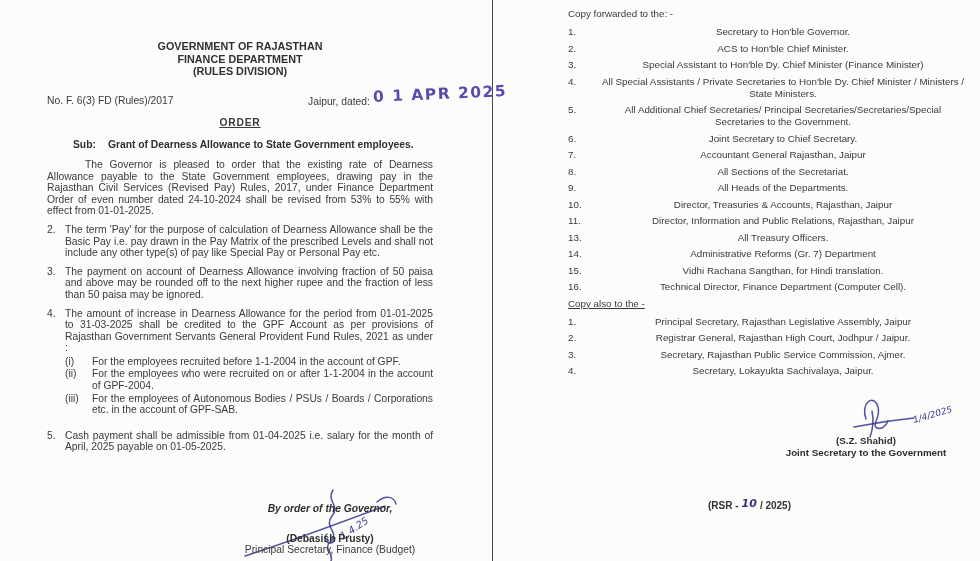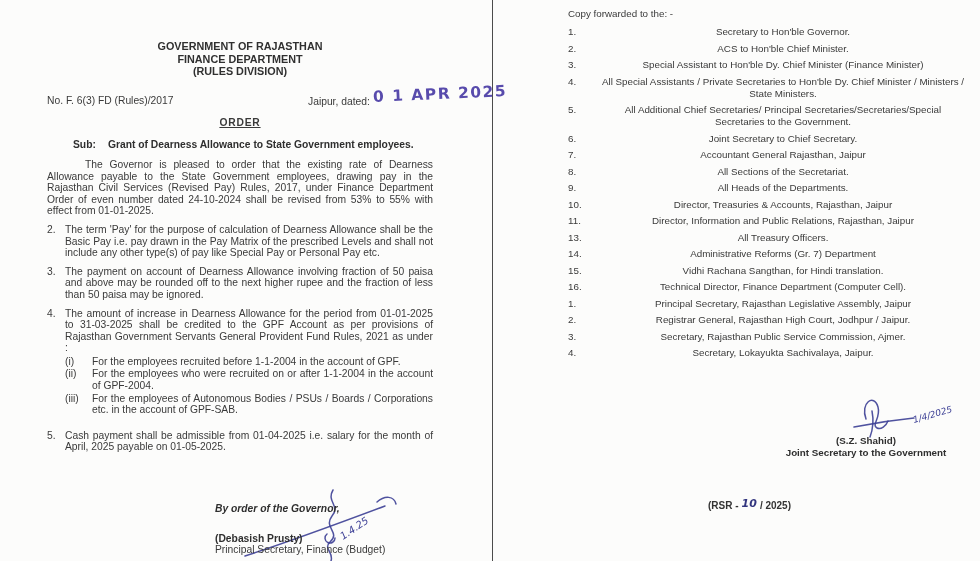--- a/index.html
+++ b/index.html
@@ -27,21 +27,21 @@
   .para1{margin:8px 0 0 0;text-align:justify;text-indent:38px;}
   .nlist{margin-top:0;}
   .li{display:flex;margin-top:7px;}
   .li .num{width:18px;flex:none;}
   .li .txt{flex:1;text-align:justify;}
   .sub{margin-left:18px;margin-top:2px;}
   .sub .li{margin-top:1px;}
   .sub .num{width:27px;}
   .item5 .li{margin-top:14px;}
 
-  .left-sign{position:absolute;left:168px;top:503px;width:230px;text-align:left;}
+  .left-sign{position:absolute;left:168px;top:503px;width:230px;text-align:center;}
   .byorder{font-weight:bold;font-style:italic;color:#2f2f2f;}
   .signame{margin-top:18px;font-weight:bold;color:#2f2f2f;}
   .sigtitle{color:#3a3a3a;}
   .sig-svg-left{position:absolute;left:190px;top:490px;width:170px;height:72px;overflow:visible;pointer-events:none;}
   .ink{stroke:#3c3f95;fill:none;stroke-width:1.5;stroke-linecap:round;opacity:.9;}
   .ink-txt{fill:#3c3f95;font-family:"DejaVu Sans",sans-serif;font-style:italic;}
 
   
   .page-right{position:absolute;left:568px;top:8px;width:398px;height:548px;font-size:9.8px;line-height:12px;}
   .copyhead{margin-bottom:6px;}
@@ -223,20 +223,21 @@
           <span class="txt">Vidhi Rachana Sangthan, for Hindi translation.</span>
         </div>
 
         <div class="li">
           <span class="num">16.</span>
           <span class="txt">Technical Director, Finance Department (Computer Cell).</span>
         </div>
 
       </div>
 
+    <div class="copyhead u">Copy also to the -</div>
 
     <div class="clist">
 
         <div class="li">
           <span class="num">1.</span>
           <span class="txt">Principal Secretary, Rajasthan Legislative Assembly, Jaipur</span>
         </div>
 
         <div class="li">
           <span class="num">2.</span>

